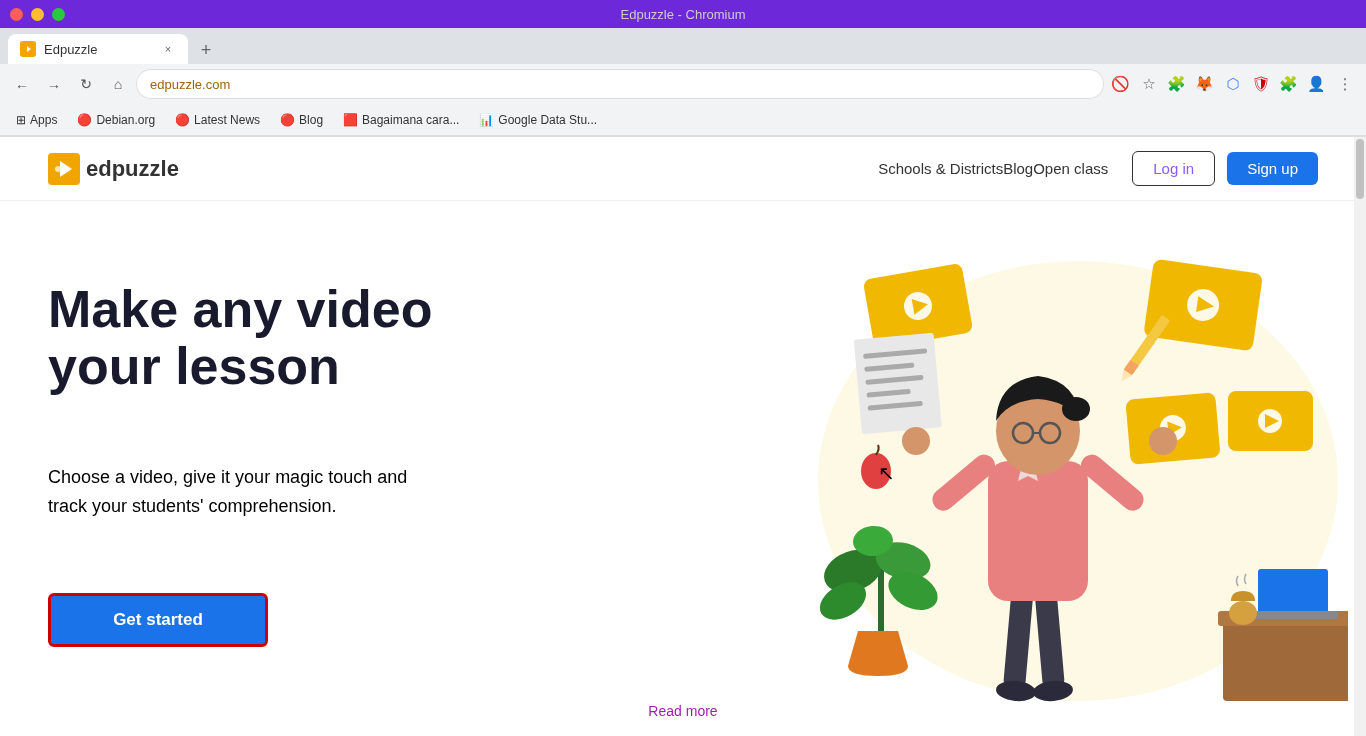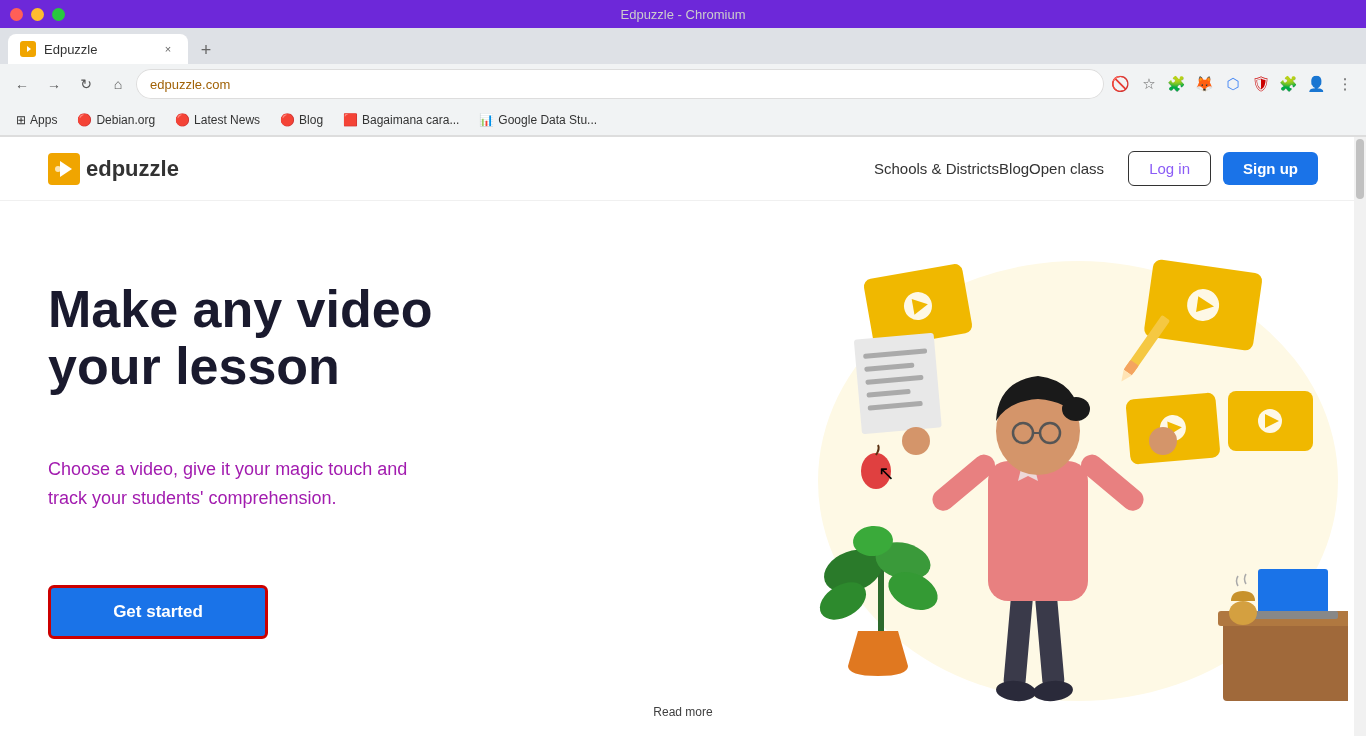--- a/index.html
+++ b/index.html
@@ -199,21 +199,21 @@
       font-weight: 400;
     }
     .btn-signup {
       padding: 8px 20px;
       border: none;
       border-radius: 6px;
       font-size: 15px;
       color: #fff;
       background: #1a73e8;
       cursor: pointer;
-      font-weight: 700;
+      font-weight: 400;
       margin-left: 12px;
     }
 
     
     .hero {
       display: flex;
       padding: 60px 48px 0 48px;
       position: relative;
       height: calc(100% - 64px);
     }
@@ -226,24 +226,25 @@
     }
     .hero-heading {
       font-size: 52px;
       font-weight: 800;
       color: #1a1a2e;
       line-height: 1.1;
       margin-bottom: 24px;
     }
     .hero-sub {
       font-size: 18px;
-      color: #a21caf;
+      color: #000000;
       line-height: 1.6;
       margin-bottom: 36px;
       max-width: 380px;
+      margin-top: 8px;
     }
     .btn-get-started {
       display: inline-block;
       padding: 14px 48px;
       background: #1a73e8;
       color: #fff;
       border-radius: 6px;
       font-size: 17px;
       font-weight: 600;
       cursor: pointer;
@@ -261,22 +262,22 @@
     }
 
     
     .read-more-bar {
       position: absolute;
       bottom: 0;
       left: 0;
       right: 0;
       text-align: center;
       padding: 10px;
-      font-size: 12px;
-      color: #404040;
+      font-size: 14px;
+      color: #a21caf;
       cursor: pointer;
       font-weight: 500;
     }
 
     
     .scrollbar {
       position: absolute;
       right: 0;
       top: 0;
       bottom: 0;

